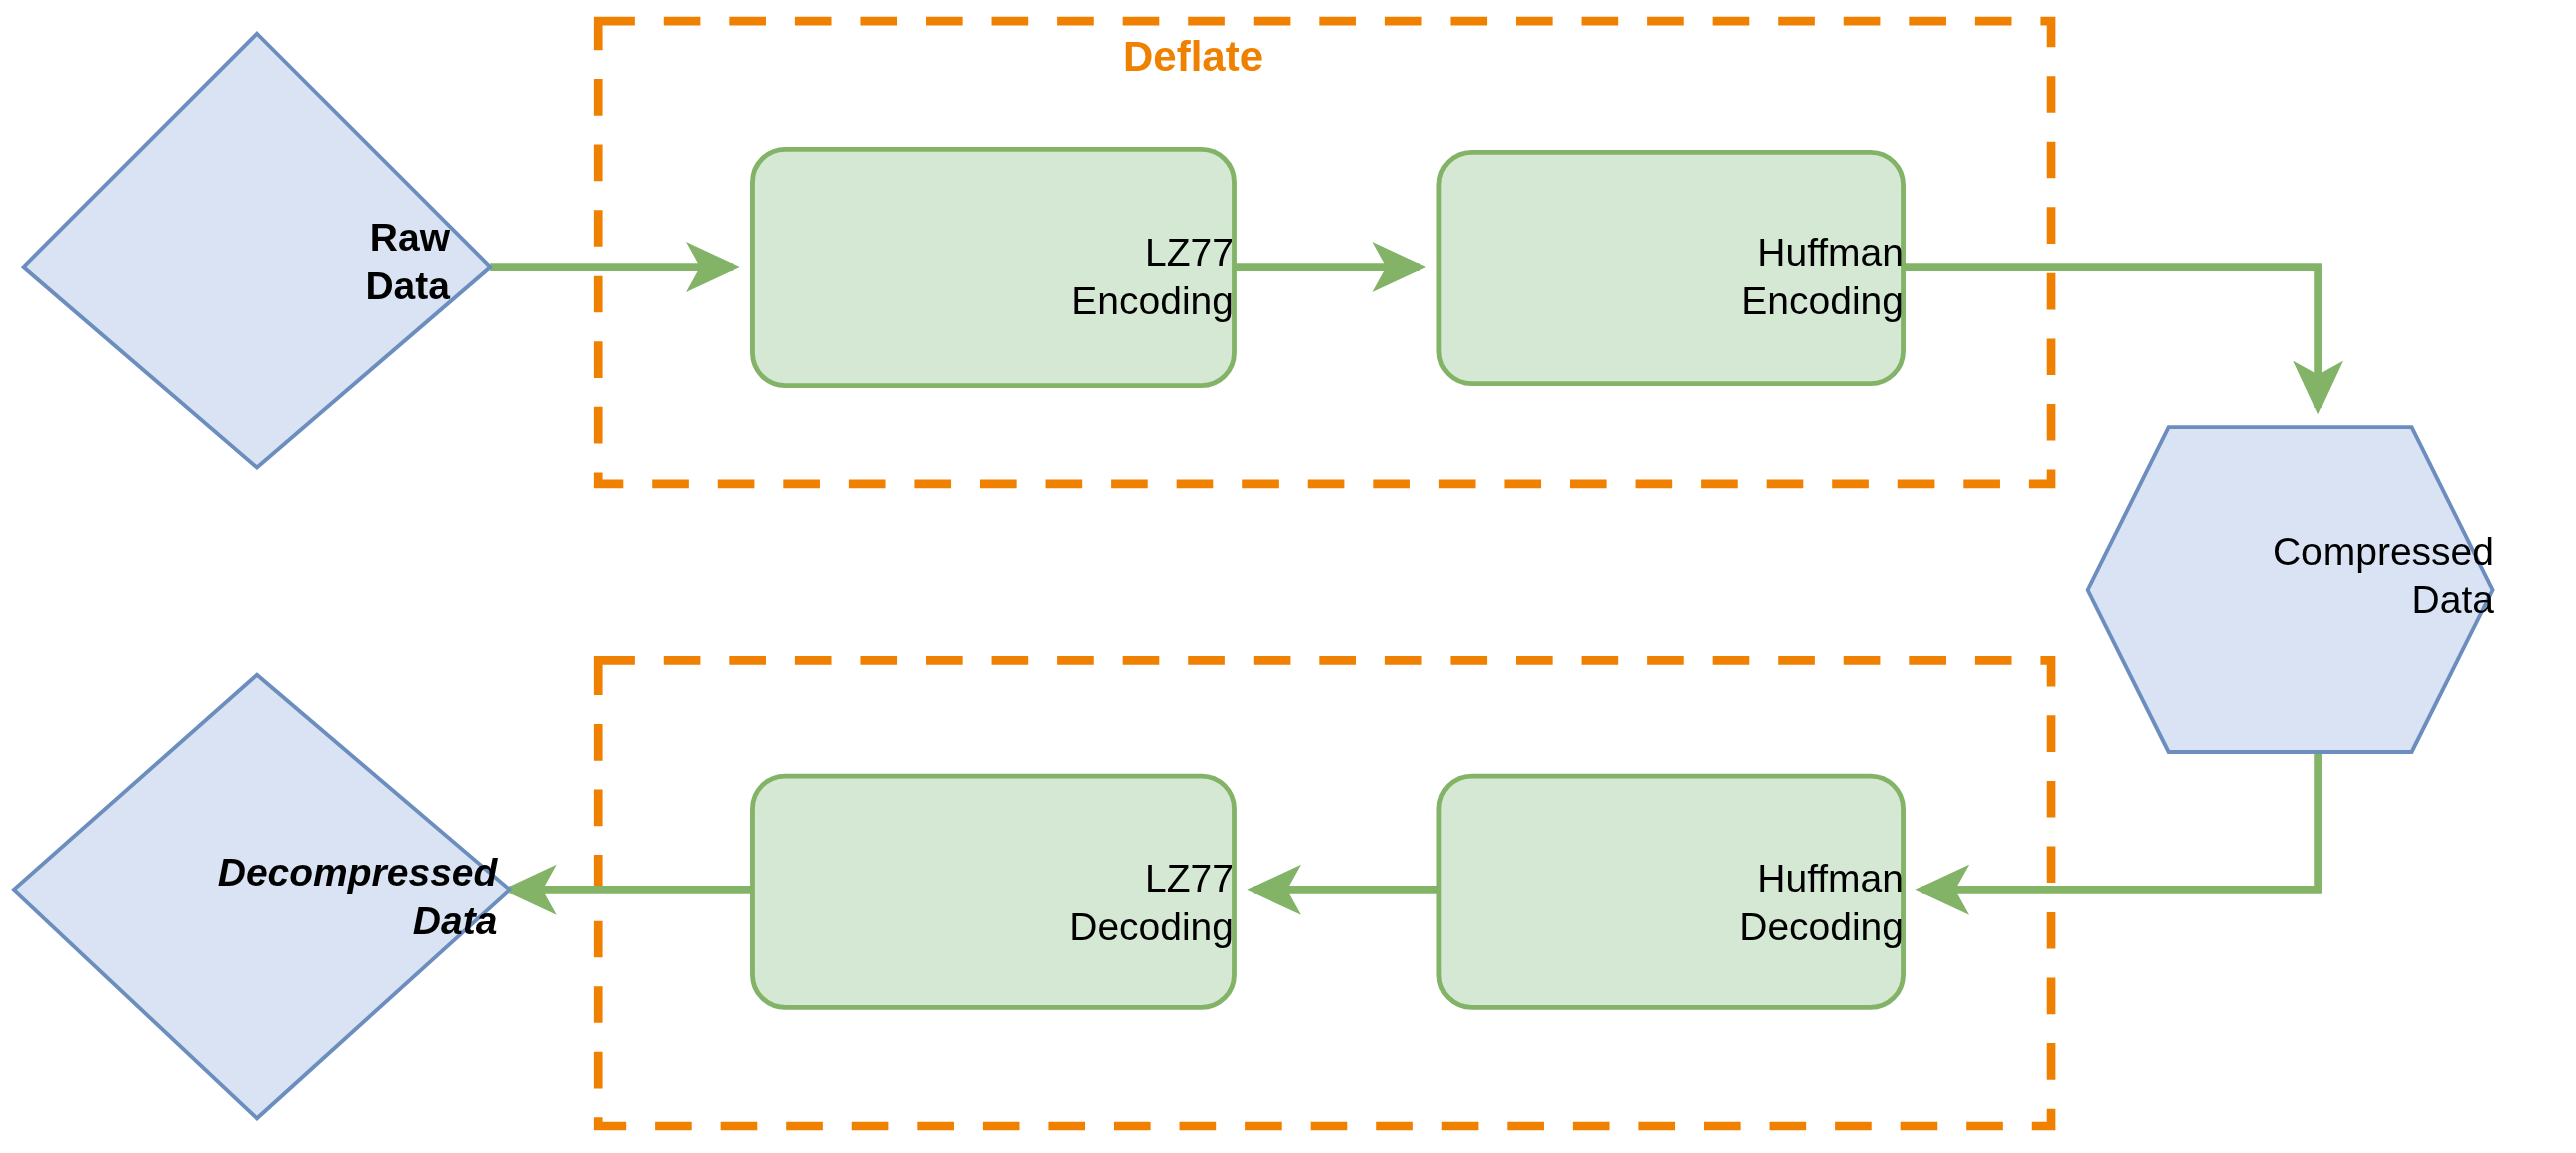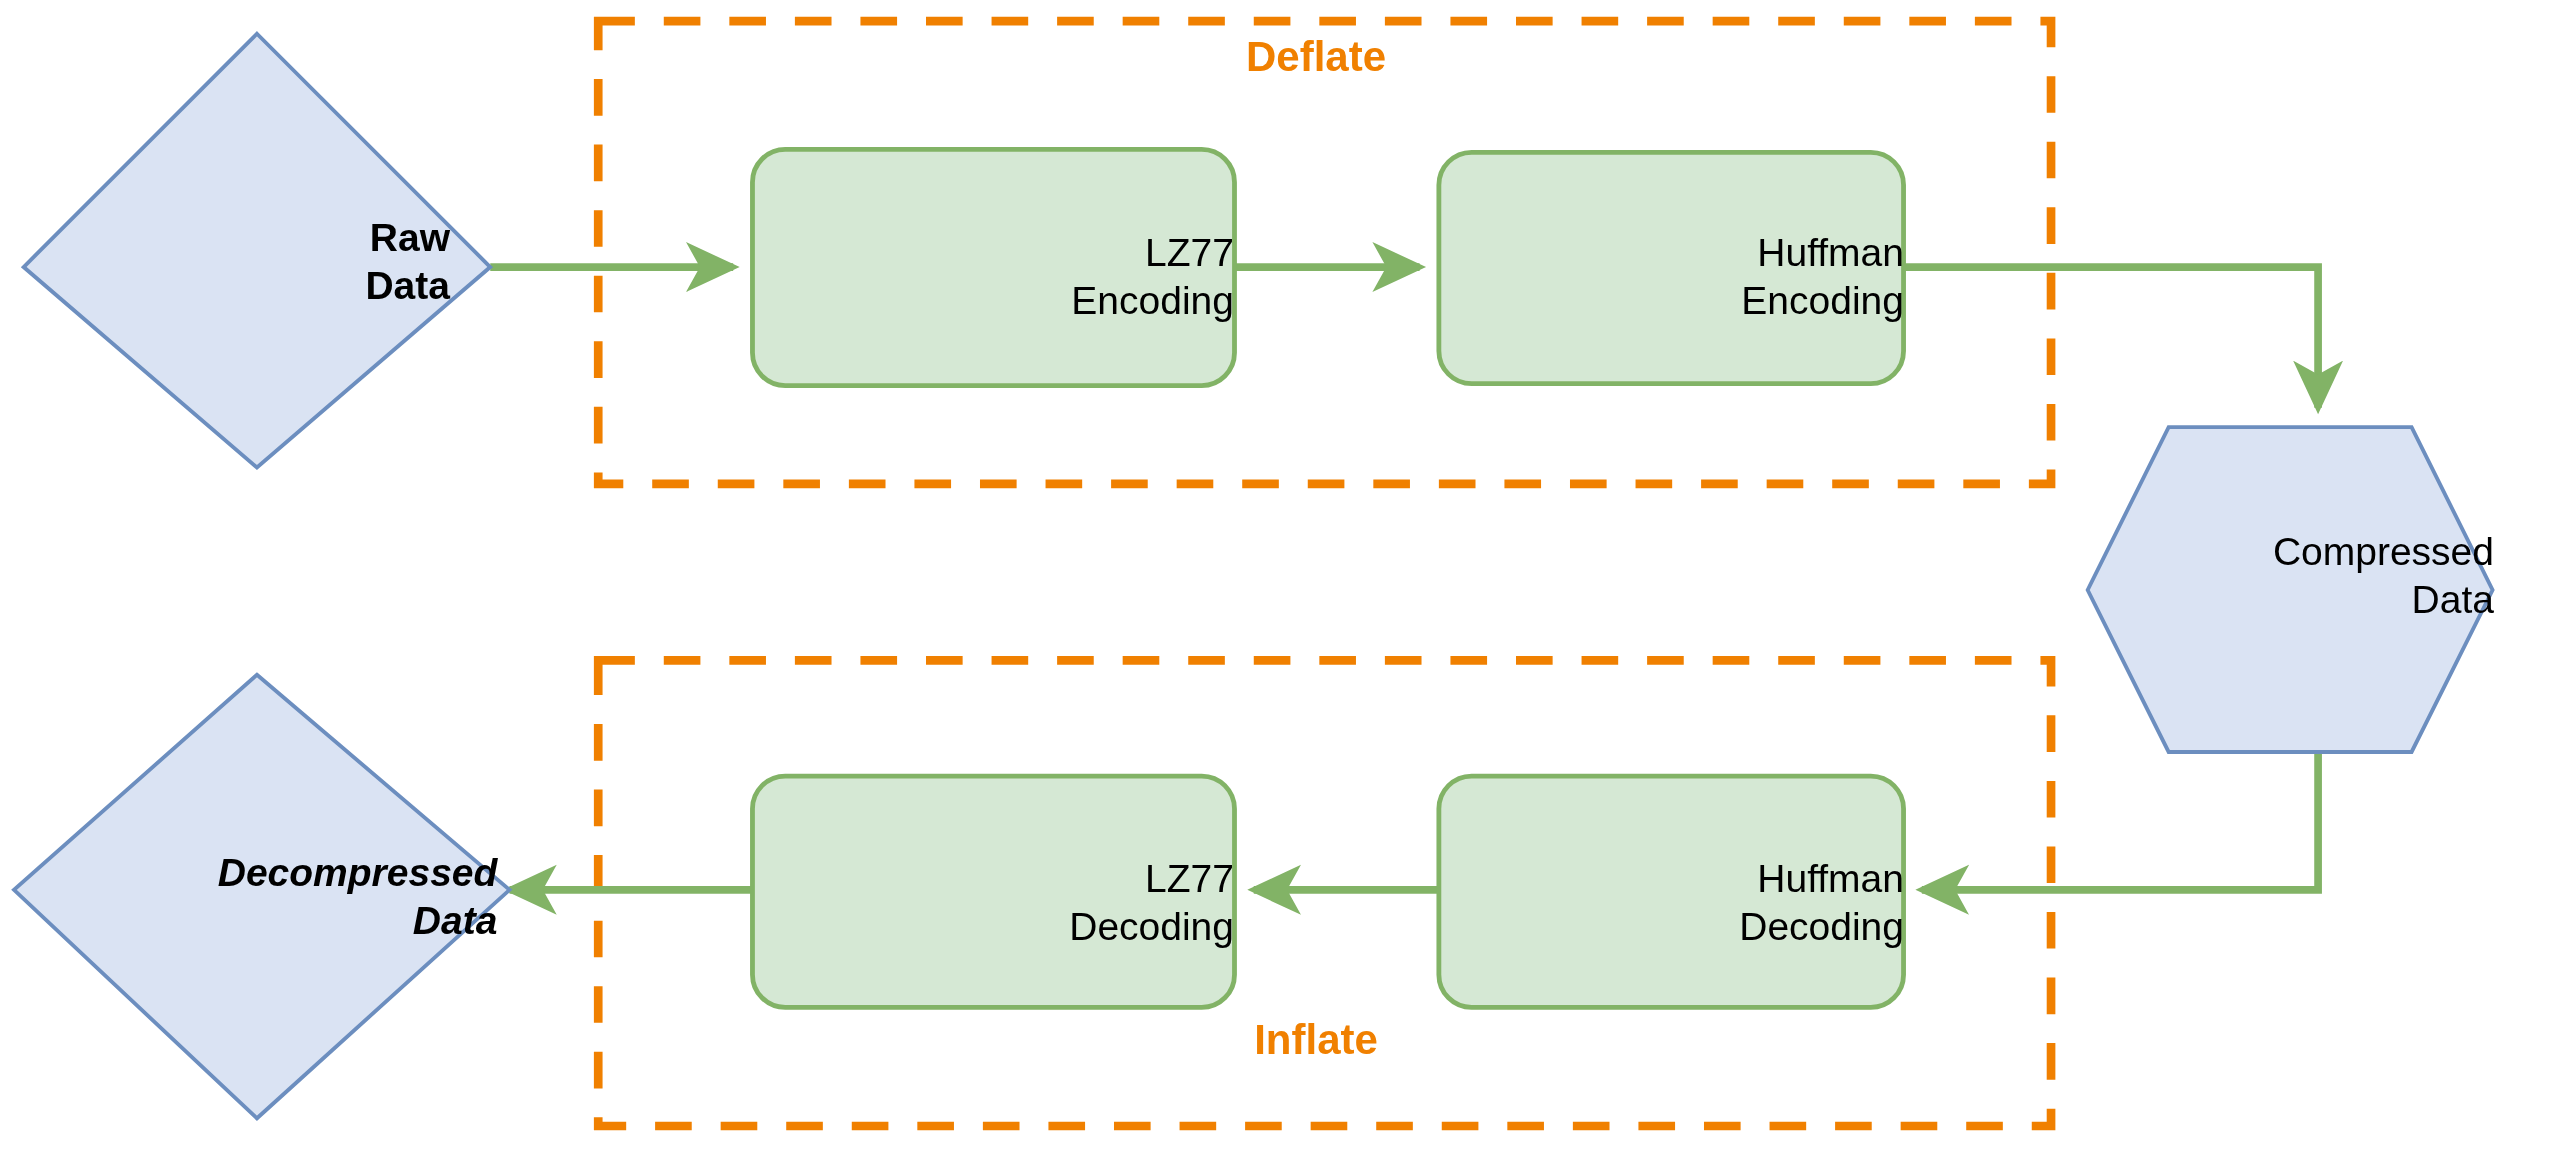--- a/index.html
+++ b/index.html
@@ -30,21 +30,20 @@
     font-family: "Liberation Sans", "DejaVu Sans", sans-serif;
     font-size: 39px;
     line-height: 1.22;
     white-space: pre-line;
     pointer-events: none;
     -webkit-font-smoothing: antialiased;
   }
   .node-label.bold { font-weight: bold; }
   .group-label {
     position: absolute;
-    text-align: center;
     color: #f08000;
     font-family: "Liberation Sans", "DejaVu Sans", sans-serif;
     font-size: 42px;
     font-weight: bold;
     white-space: nowrap;
   }
   .label-raw      { left: 64px;  top: 214px;  width: 386px; }
   .label-decomp   { left: 15.4px;  top: 849px;  width: 482px; font-style: italic; }
   .label-lz77enc  { left: 752px; top: 229px;  width: 482px; }
   .label-huffenc  { left: 1439px;top: 229px;  width: 465px; }
@@ -113,16 +112,15 @@
 Decoding</div>
 
   <div class="node-label label-lz77dec">LZ77
 Decoding</div>
 
   <div class="node-label bold label-decomp">Decompressed
 Data</div>
 
   <div class="group-label label-deflate">Deflate</div>
 
-  <div class="group-label label-inflate">Inflate</div>
 
 </div>
 
 
 </body></html>

